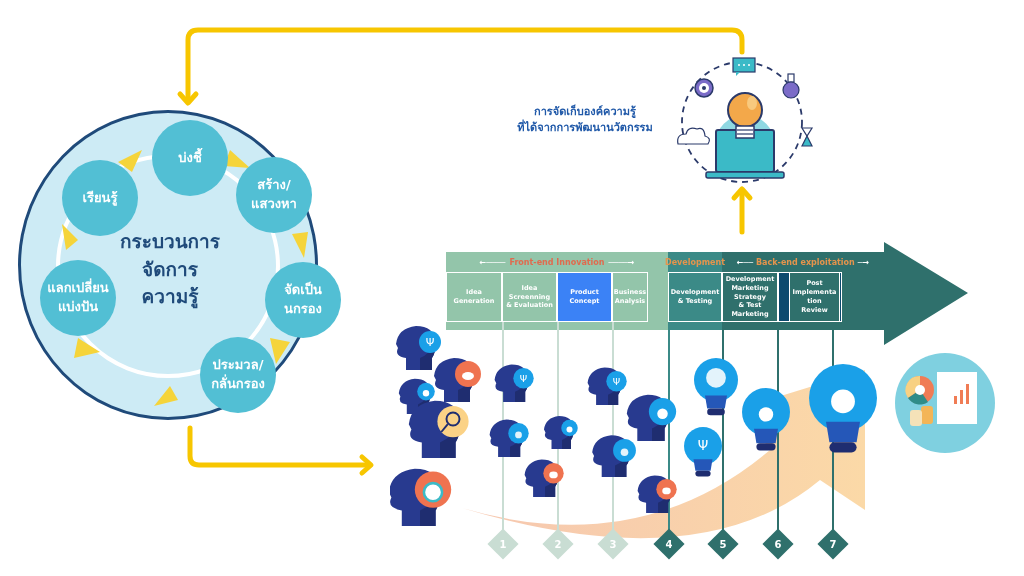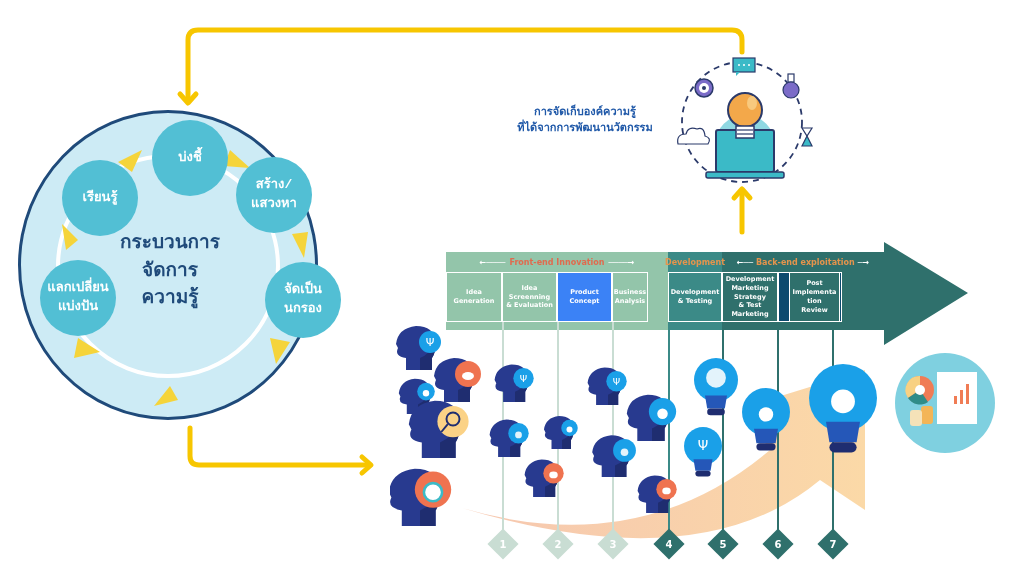--- a/index.html
+++ b/index.html
@@ -6,21 +6,21 @@
   body { width: 1024px; height: 576px; position: relative; overflow: hidden;
          font-family: "DejaVu Sans", sans-serif; }
   .abs { position: absolute; }
   #stage { position: absolute; left: 0; top: 0; width: 1024px; height: 576px; }
 
   
   .big-circle { left: 18px; top: 110px; width: 300px; height: 310px; border-radius: 50%;
     background: #cdebf5; border: 3px solid #1f4a7a; box-sizing: border-box; }
   .node { width: 76px; height: 76px; border-radius: 50%; background: #52bfd4;
     color: #fff; font-weight: bold; font-size: 13px; display: flex; align-items: center;
-    justify-content: center; text-align: center; line-height: 1.45; white-space: pre-line; font-family: Liberation Mono, monospace; }
+    justify-content: center; text-align: center; line-height: 1.45; white-space: pre-line; }
   .center-title { left: 105px; top: 228px; width: 130px; text-align: center; color: #1f4a7a;
     font-weight: bold; font-size: 19px; line-height: 1.45; white-space: pre-line; }
 
   
   .storage-title { left: 440px; top: 104px; width: 290px; text-align: center; color: #1f58a8;
     font-weight: bold; font-size: 11px; line-height: 1.45; white-space: pre-line; }
 
   
   .phase-band { top: 252px; height: 20px; font-size: 8px; font-weight: bold;
     display: flex; align-items: center; justify-content: center; box-sizing: border-box; }
@@ -60,20 +60,22 @@
       <polygon points="48,140 44,114 60,130"></polygon>
       <polygon points="100,52 124,40 114,62"></polygon>
     </g>
   </svg>
 
   <div class="abs node" style="left:152px;top:120px">บ่งชี้</div>
   <div class="abs node" style="left:236px;top:157px">สร้าง/
 แสวงหา</div>
   <div class="abs node" style="left:265px;top:262px">จัดเป็น
 นกรอง</div>
+  <div class="abs node" style="left:200px;top:337px">ประมวล/
+กลั่นกรอง</div>
   <div class="abs node" style="left:40px;top:260px">แลกเปลี่ยน
 แบ่งปัน</div>
   <div class="abs node" style="left:62px;top:160px">เรียนรู้</div>
 
   <div class="abs center-title">กระบวนการ
 จัดการ
 ความรู้</div>
 
   <div class="abs storage-title">การจัดเก็บองค์ความรู้
 ที่ได้จากการพัฒนานวัตกรรม</div>

